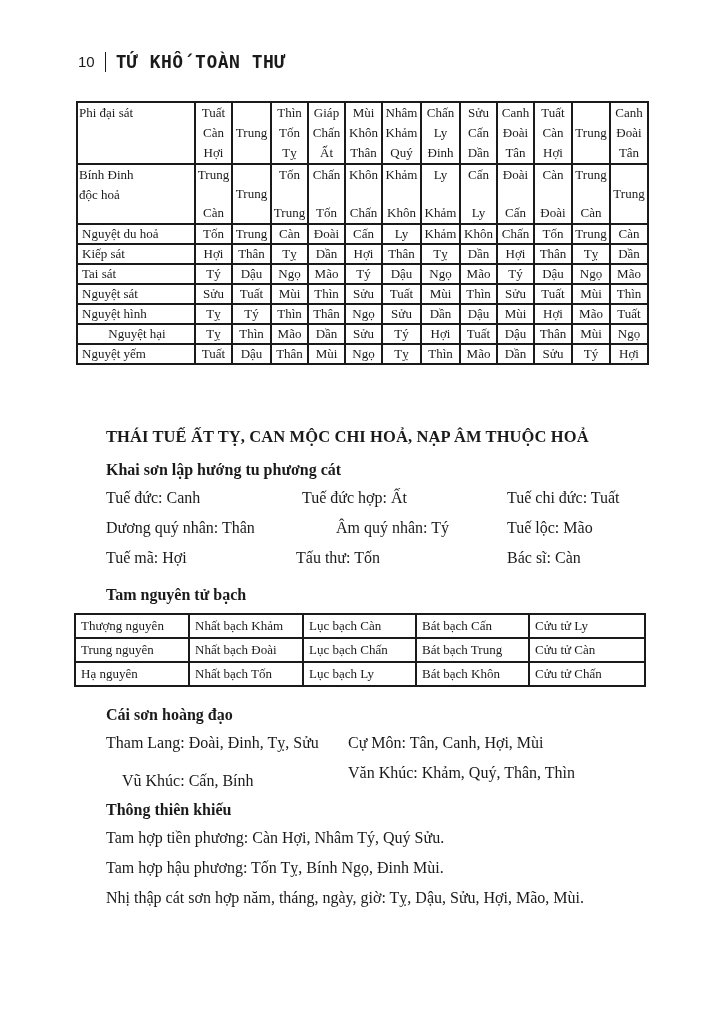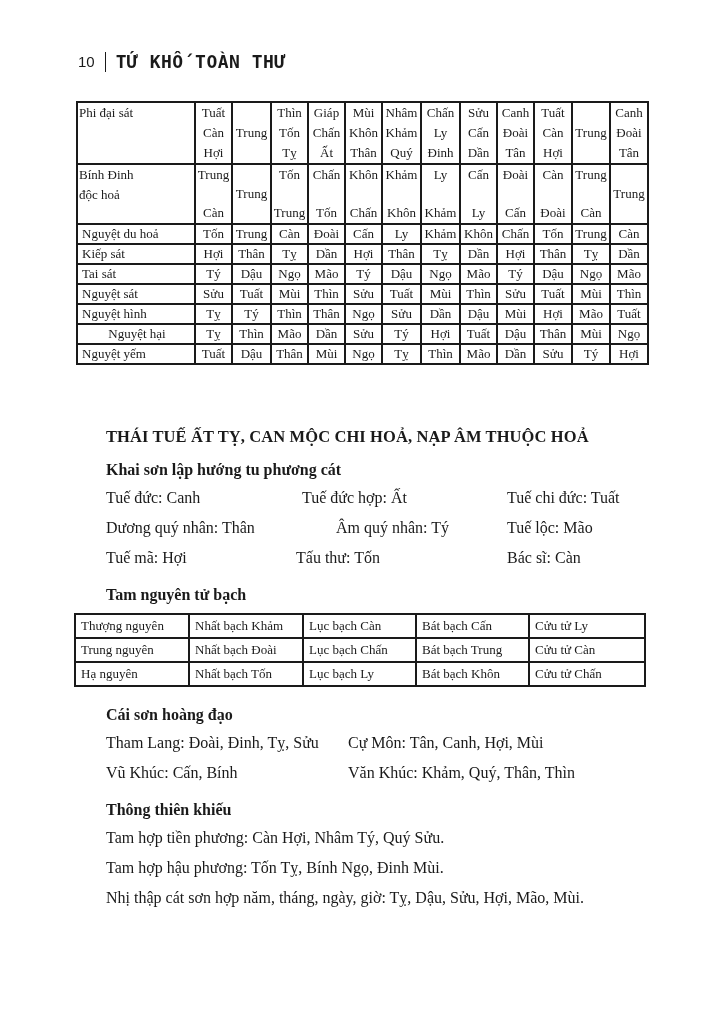--- a/index.html
+++ b/index.html
@@ -360,21 +360,21 @@
     </tbody>
 </table>
 
 <div class="h2" style="top:706px">Cái sơn hoàng đạo</div>
 <div id="cai-rows">
     <div class="row3" style="top: 734px;">
       <span style="left: 0px;">Tham Lang: Đoài, Đinh, Tỵ, Sửu</span>
       <span style="left: 242px;">Cự Môn: Tân, Canh, Hợi, Mùi</span>
     </div>
     <div class="row3" style="top: 764px;">
-      <span style="left: 0px;">Vũ Khúc: Cấn, Bính</span>
+      <span style="left: 16px; margin-top: 8px;">Vũ Khúc: Cấn, Bính</span>
       <span style="left: 242px;">Văn Khúc: Khảm, Quý, Thân, Thìn</span>
     </div>
   </div>
 
 <div class="h2" style="top:801px">Thông thiên khiếu</div>
 <div id="thong-lines">
     <div class="para" style="top: 829px;">Tam hợp tiền phương: Càn Hợi, Nhâm Tý, Quý Sửu.</div>
     <div class="para" style="top: 859px;">Tam hợp hậu phương: Tốn Tỵ, Bính Ngọ, Đinh Mùi.</div>
     <div class="para" style="top: 889px;">Nhị thập cát sơn hợp năm, tháng, ngày, giờ: Tỵ, Dậu, Sửu, Hợi, Mão, Mùi.</div>
   </div>

